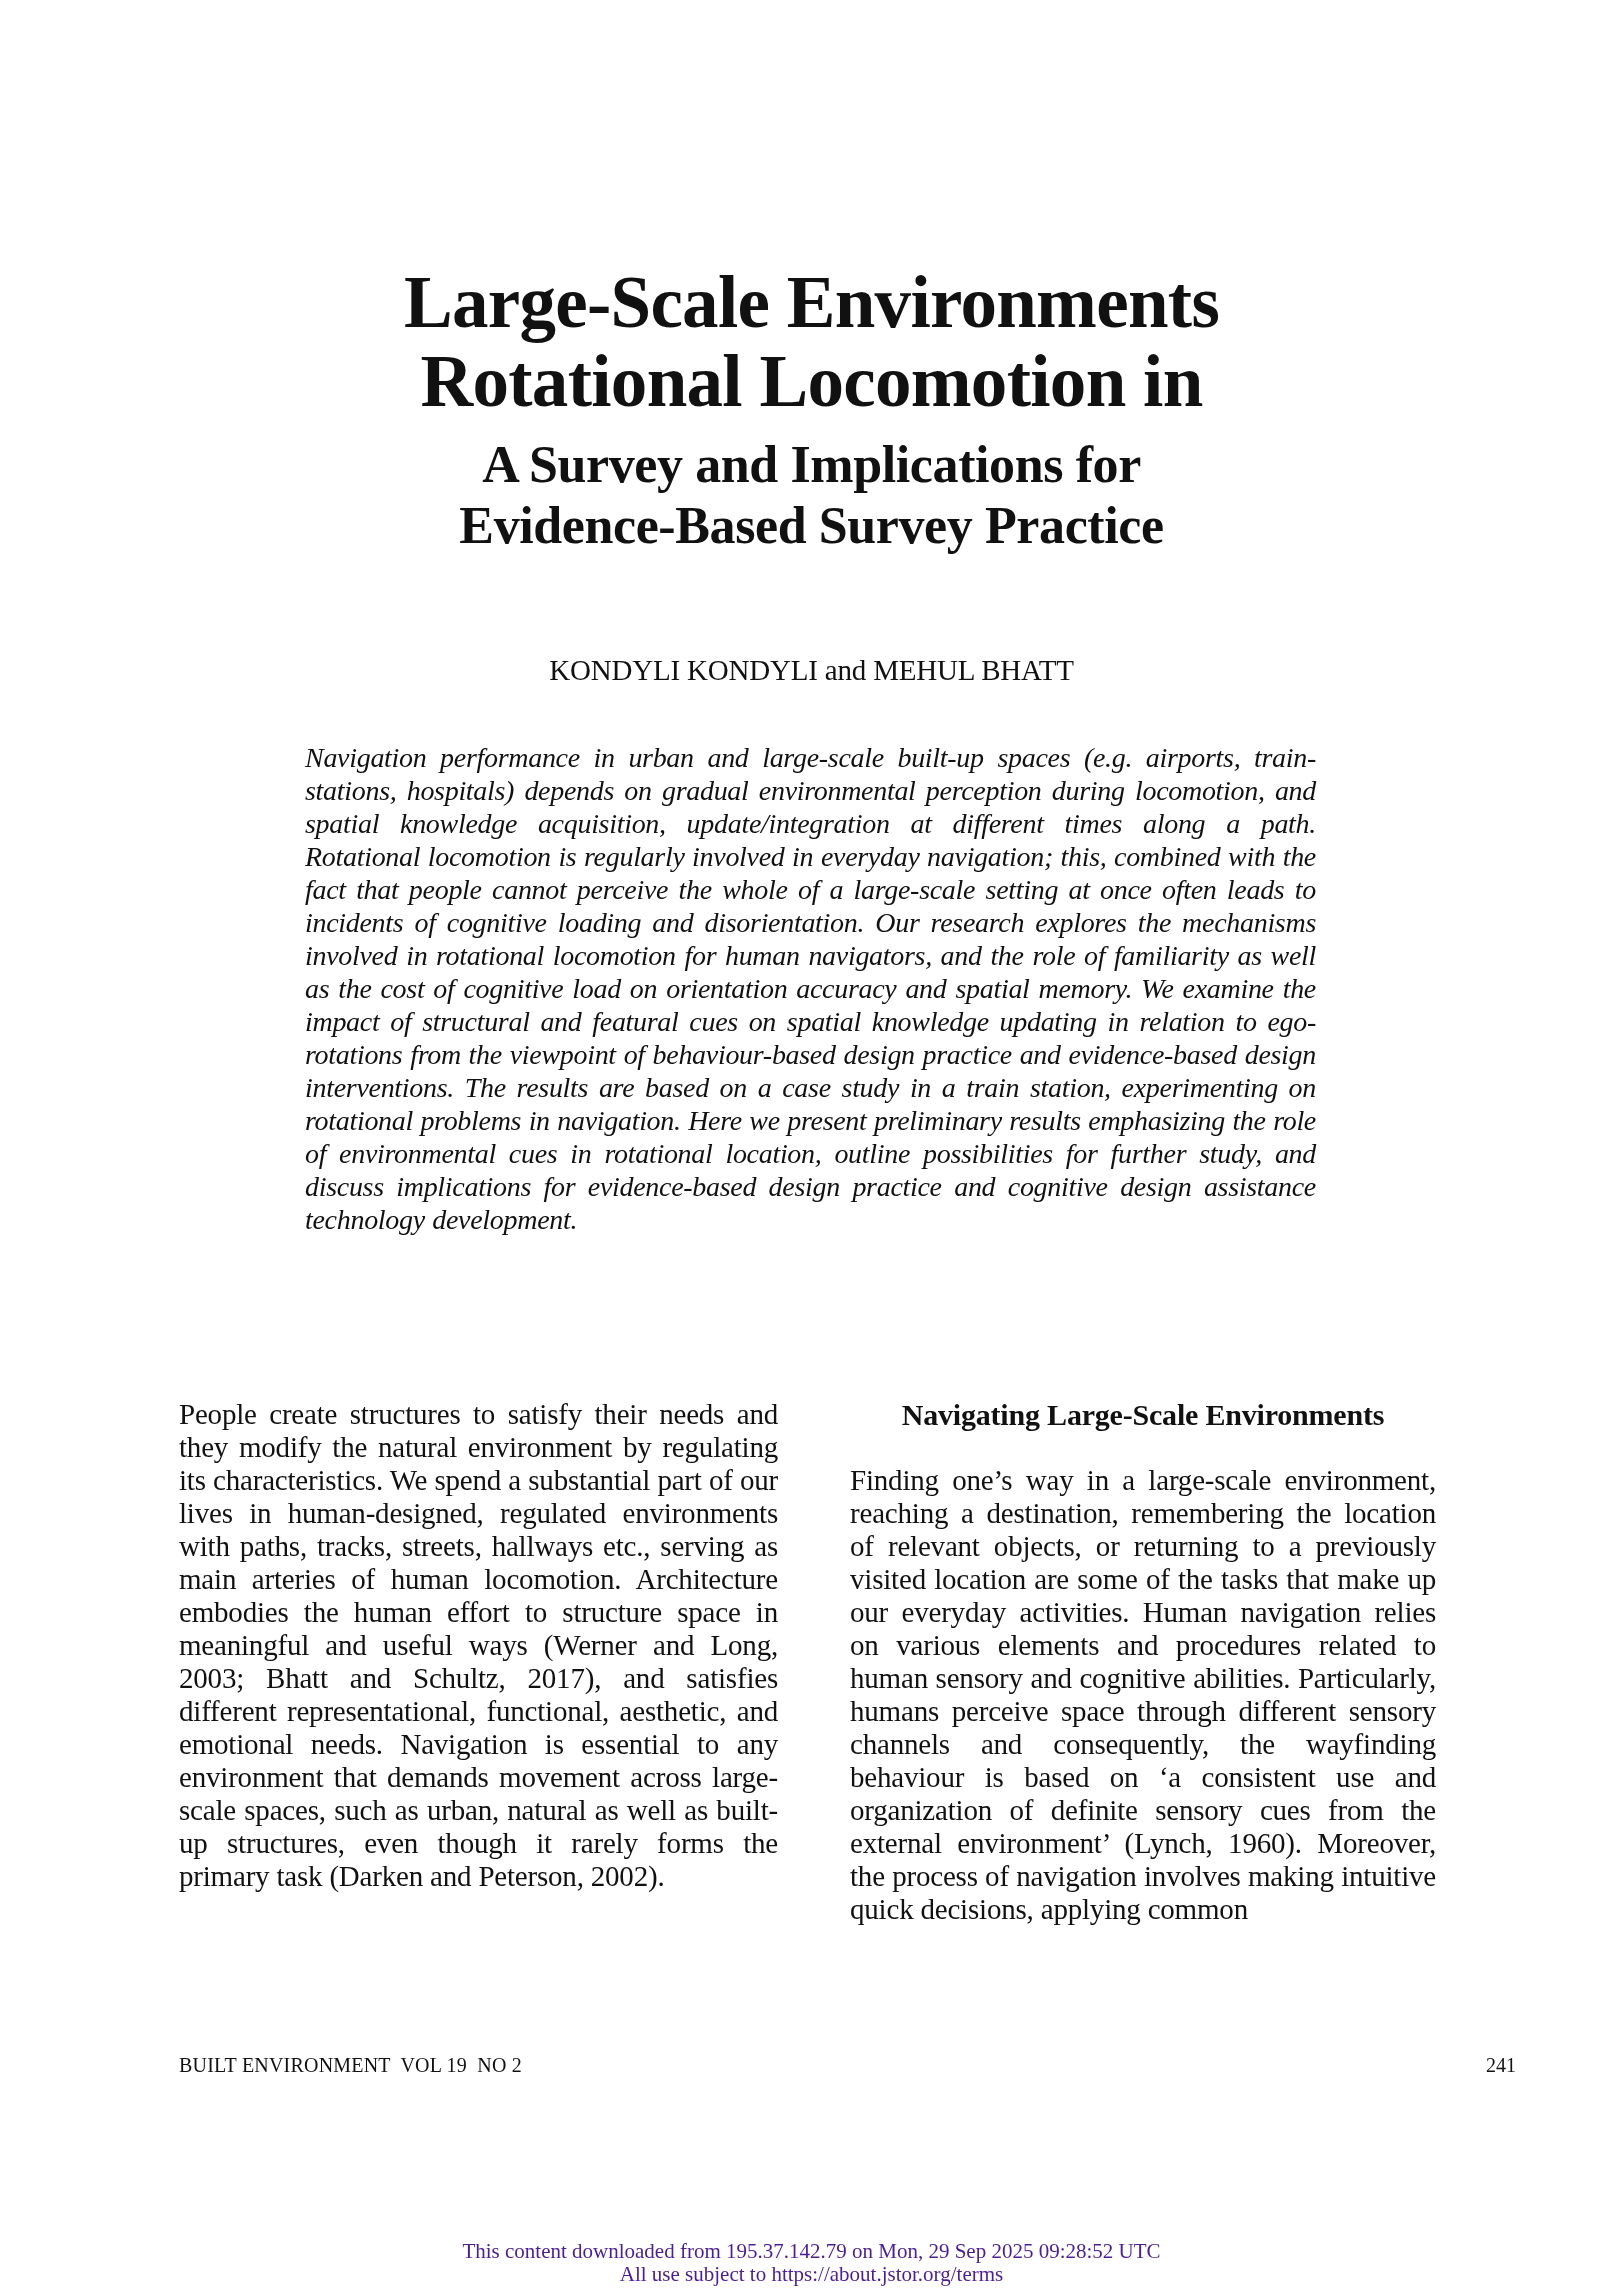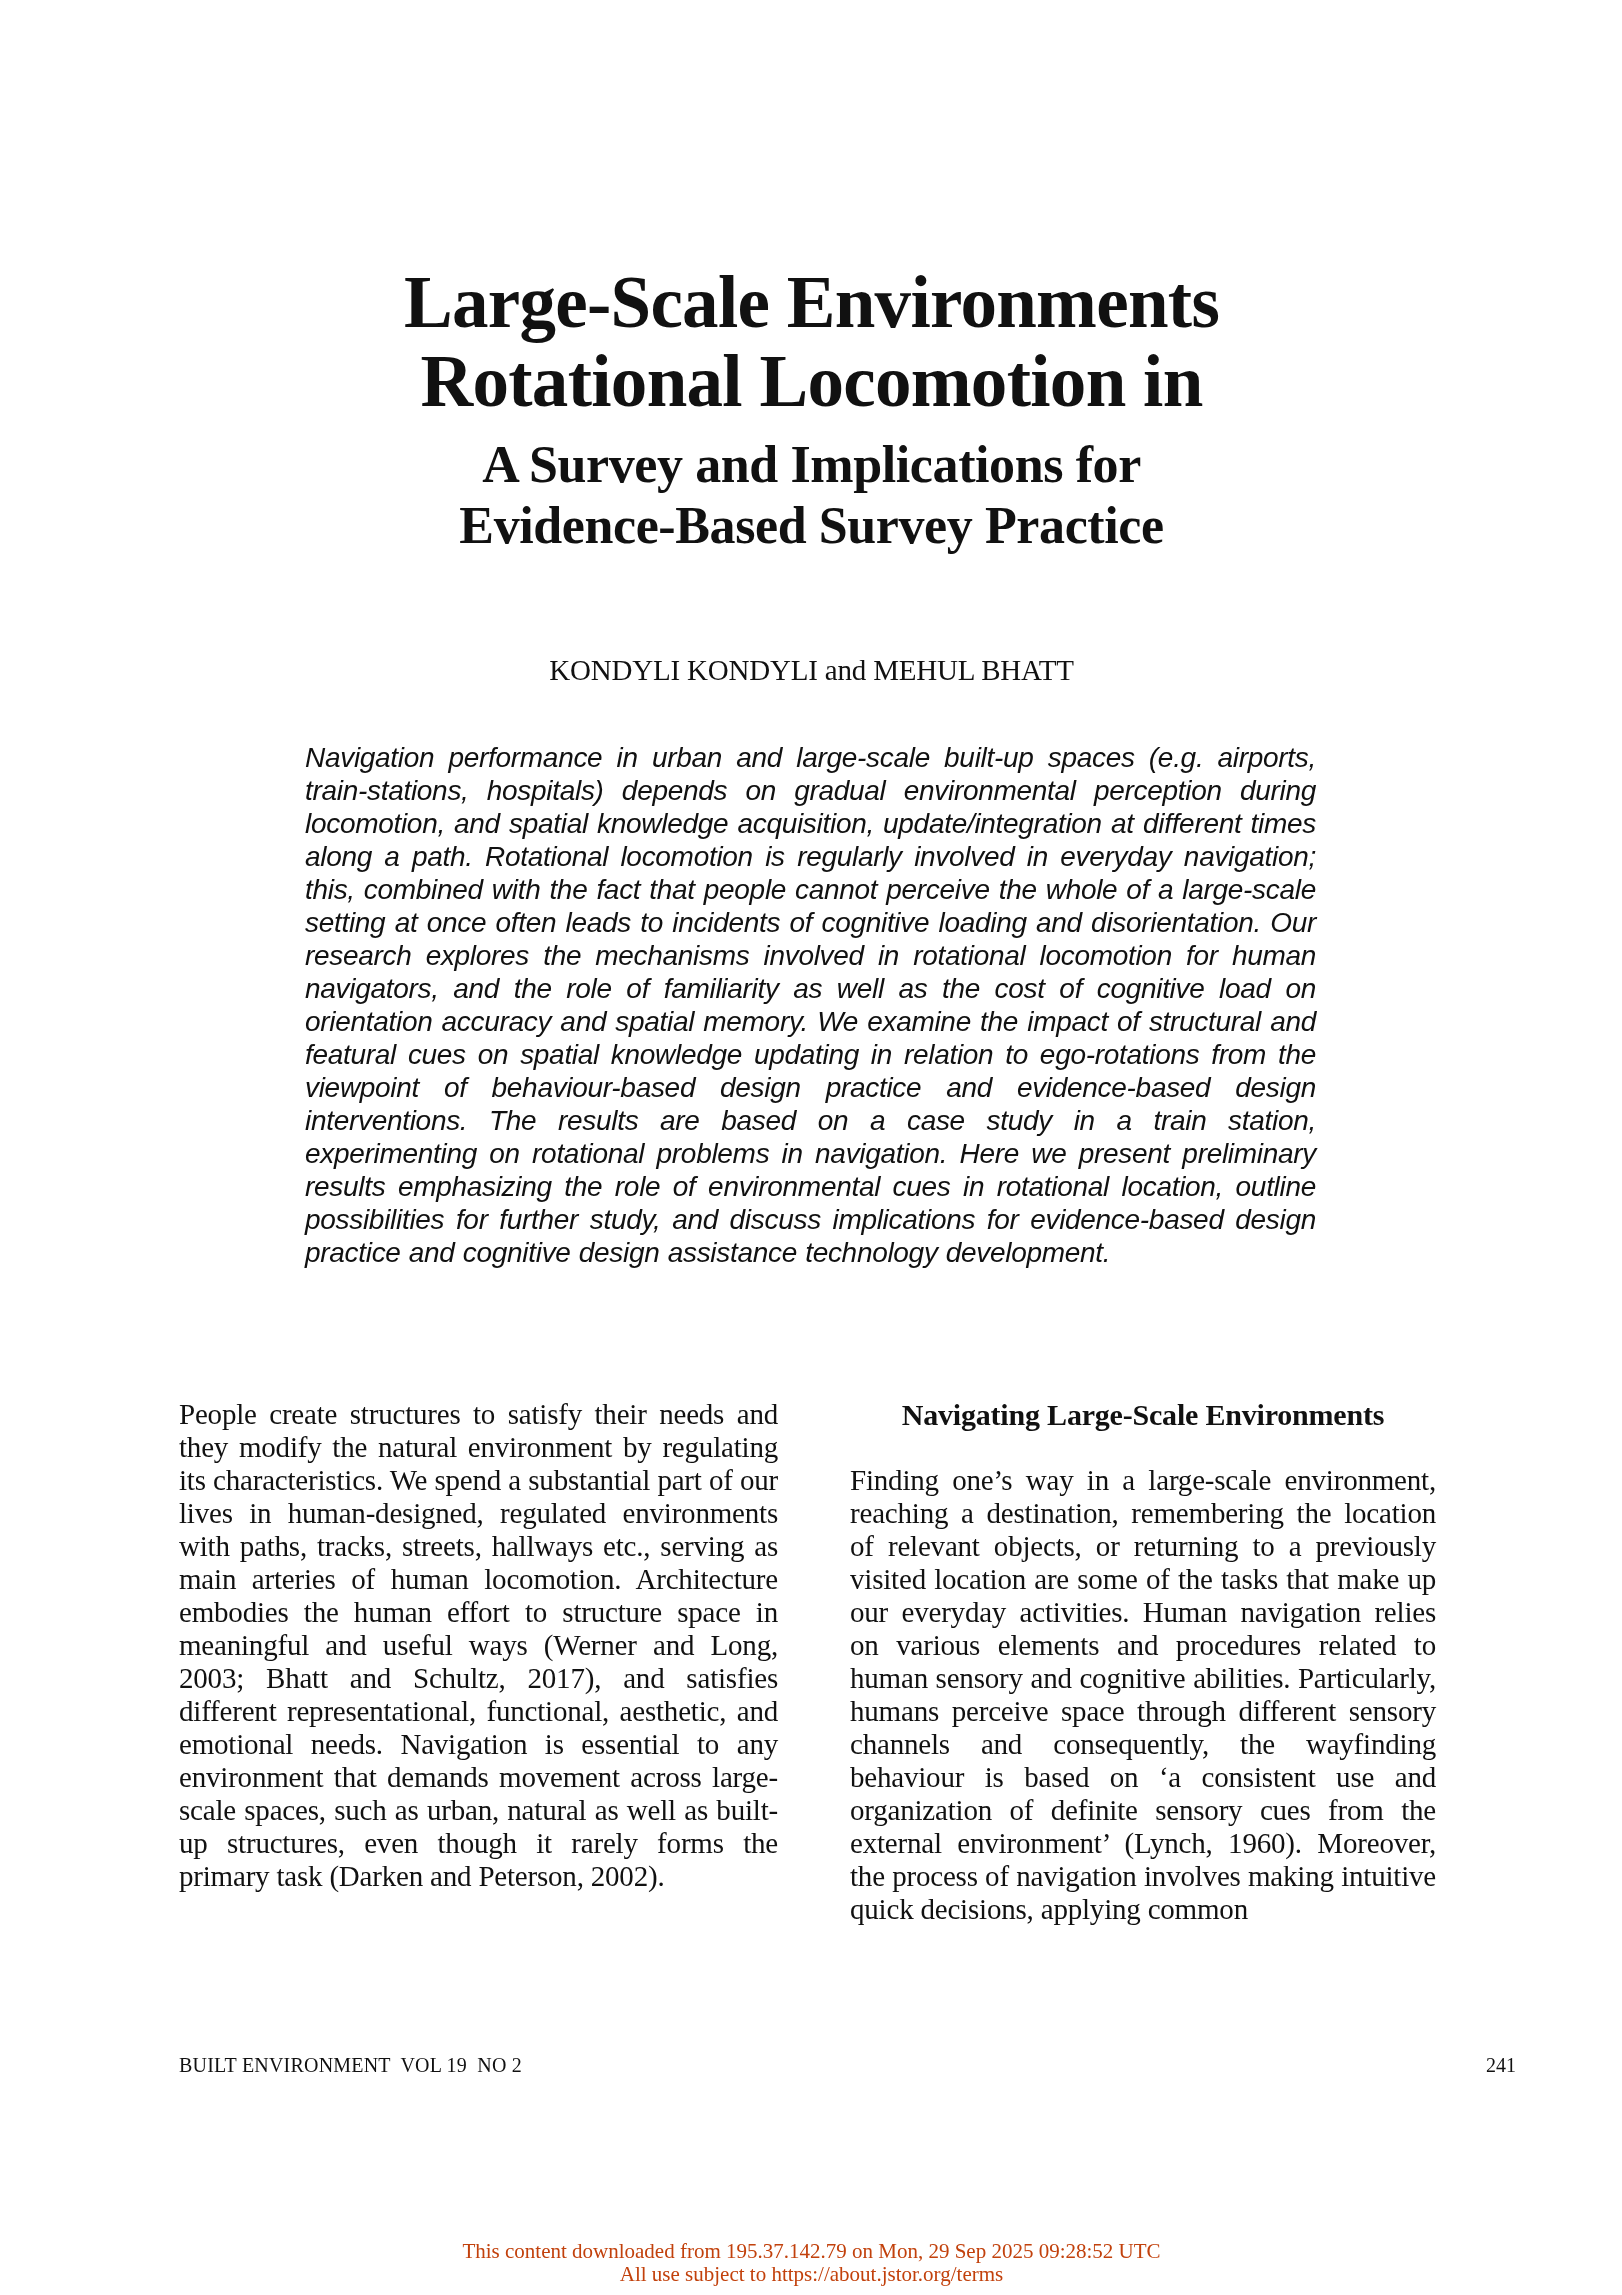--- a/index.html
+++ b/index.html
@@ -42,21 +42,21 @@
     left: 0; width: 1623px; top: 653px;
     text-align: center;
     font-size: 29px;
     line-height: 35px;
     letter-spacing: -0.2px;
   }
 
   
   .abstract {
     left: 305px; width: 1011px; top: 741px;
-    font-family: Liberation Sans, sans-serif;
+    font-family: Liberation Serif, serif;
     font-style: italic;
     font-size: 28px;
     line-height: 33px;
     text-align: justify;
     margin: 0;
     letter-spacing: -0.3px;
     word-spacing: 0.7px;
   }
 
   
@@ -95,21 +95,21 @@
     line-height: 23px;
   }
 
   
   .download-notice {
     left: 0; width: 1623px; top: 2240px;
     text-align: center;
     font-family: "Liberation Serif", serif;
     font-size: 21px;
     line-height: 23px;
-    color: #c2410c;
+    color: #4c1d95;
   }
   .download-notice div { margin: 0; }
 </style>
 </head>
 <body>
 
 <div class="abs title-block">
   <h1 class="main-title">
     <div>Large-Scale Environments</div>
     <div>Rotational Locomotion in</div>

